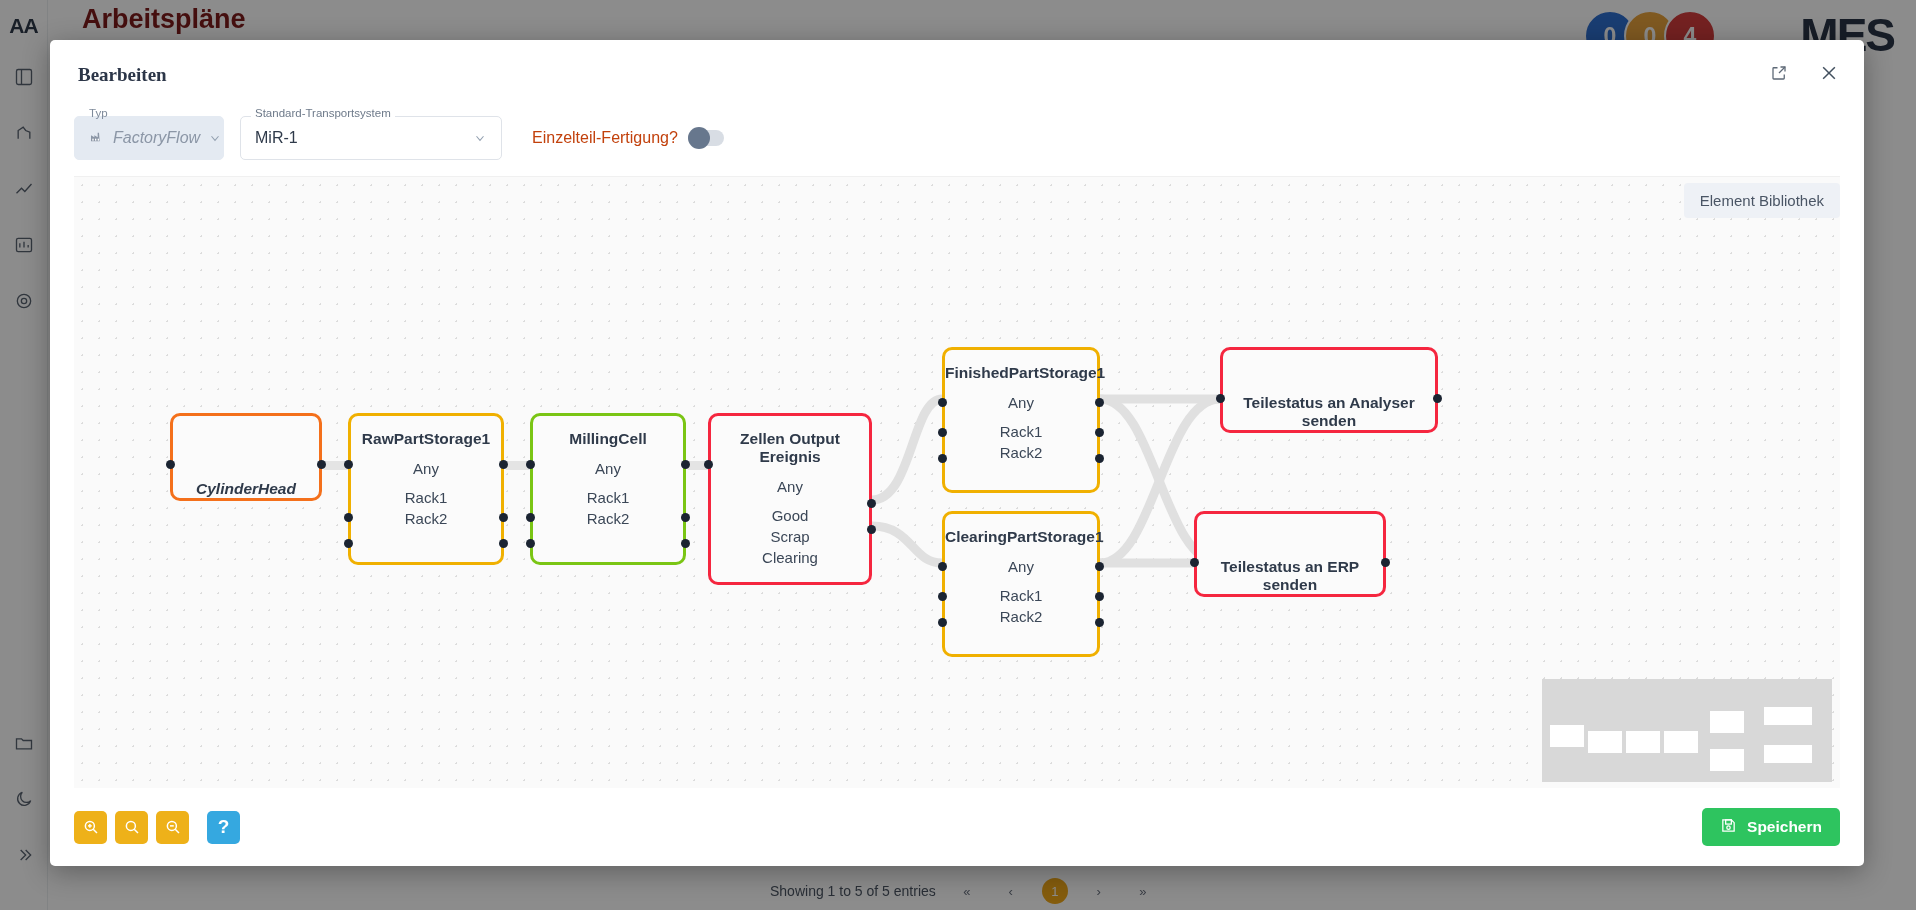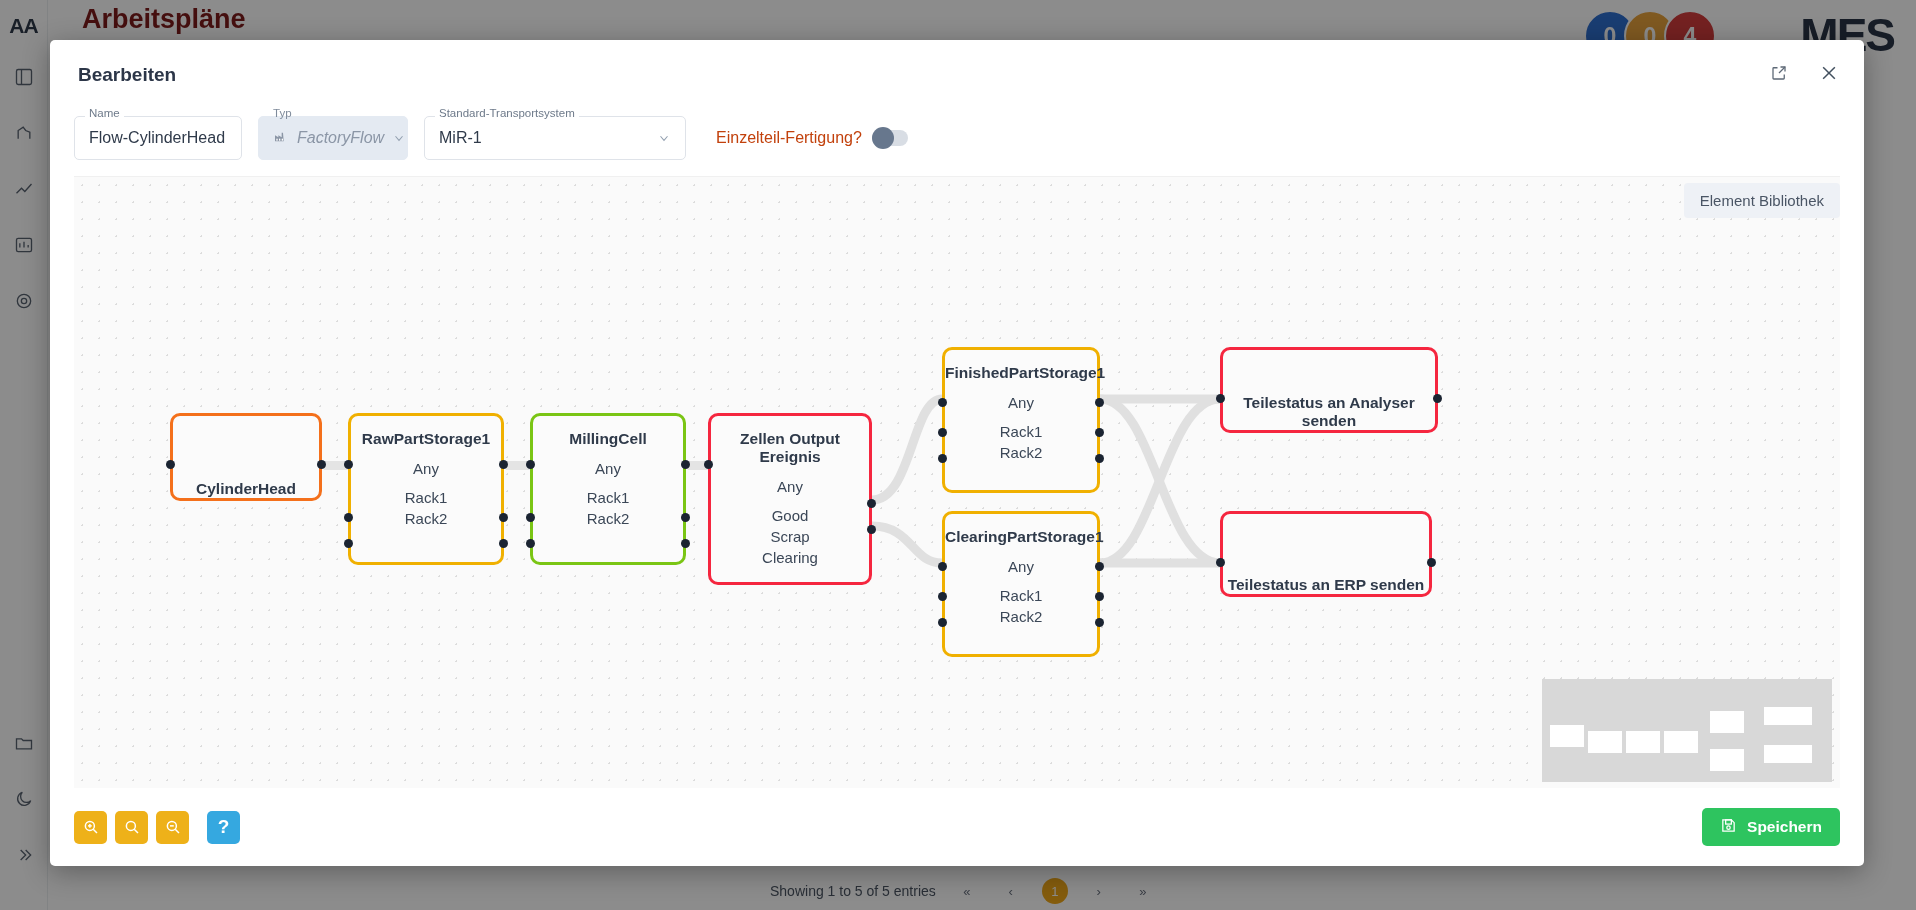--- a/index.html
+++ b/index.html
@@ -58,21 +58,21 @@
   .overlay { position: absolute; inset: 0; background: rgba(0,0,0,0.45); }
   .modal {
     position: absolute; left: 50px; top: 40px;
     width: 1814px; height: 826px;
     background: #ffffff; border-radius: 5px;
     box-shadow: 0 6px 28px rgba(0,0,0,0.32);
     display: flex; flex-direction: column;
   }
   .modal-head {
     height: 70px; display: flex; align-items: center;
-    padding: 0 28px; position: relative;
+    padding: 0 28px; position: relative; font-family: Liberation Serif, serif;
   }
   .modal-title { font-size: 19px; font-weight: 700; color: #2c3648; }
   .head-actions { position: absolute; right: 22px; top: 20px; display: flex; gap: 24px; align-items: center; }
   .head-btn { width: 26px; height: 26px; display: flex; align-items: center; justify-content: center; cursor: pointer; }
   .head-btn svg { stroke: #5d6876; fill: none; stroke-width: 1.7; width: 18px; height: 18px; }
   .head-btn.close svg { stroke: #42505f; stroke-width: 1.8; width: 20px; height: 20px; }
 
   
   .form-row { display: flex; align-items: center; padding: 6px 24px 0 24px; gap: 16px; }
 
@@ -275,24 +275,20 @@
           <svg viewBox="0 0 24 24">
               <line x1="5" y1="5" x2="19" y2="19"></line>
               <line x1="19" y1="5" x2="5" y2="19"></line>
             </svg>
         </div>
       </div>
     </div>
 
     <div class="form-row">
 
-      <div class="field name">
-        <div class="legend">Name</div>
-        <div class="boxed">Flow-CylinderHead</div>
-      </div>
 
       <div class="field typ">
         <div class="legend">Typ</div>
         <div class="boxed">
           <span class="fi-left">
             <span class="factory-ico">
               <svg viewBox="0 0 24 24">
                   <path d="M3 20V11l5 3V11l5 3V7h2l1 13z"></path>
                   <rect x="5" y="16" width="2" height="3" fill="#fff"></rect>
                   <rect x="9" y="16" width="2" height="3" fill="#fff"></rect>
@@ -338,21 +334,21 @@
           <path d="M1026 386 C 1090 386 1100 386 1146 386"></path>
         </g>
       </svg>
 
       <div class="canvas-inner">
 
         <div class="conn-stub" style="left:250px; top:284px; width:24px;"></div>
         <div class="conn-stub" style="left:432px; top:284px; width:24px;"></div>
         <div class="conn-stub" style="left:614px; top:284px; width:20px;"></div>
 
-        <div class="node center-only" style="left:96px; top:236px; width:152px; height:88px; border-color:#f4701b;">
+        <div class="node center-only" style="left:96px; top:236px; width:152px; height:88px; border-color:#f4701b;font-style:italic;">
           <div class="n-title">CylinderHead</div>
           <span class="port l" style="top:44px"></span>
           <span class="port r" style="top:44px"></span>
         </div>
 
         <div class="node" style="left:274px; top:236px; width:156px; height:152px; border-color:#f0b000;">
           <div class="n-title">RawPartStorage1</div>
           <div class="n-line">Any</div>
           <div class="n-line">Rack1</div>
           <div class="n-line tight">Rack2</div>
@@ -413,21 +409,21 @@
           <span class="port r" style="top:78px"></span>
           <span class="port r" style="top:104px"></span>
         </div>
 
         <div class="node center-only" style="left:1146px; top:170px; width:218px; height:86px; border-color:#f5263f;">
           <div class="n-title">Teilestatus an Analyser senden</div>
           <span class="port l" style="top:44px"></span>
           <span class="port r" style="top:44px"></span>
         </div>
 
-        <div class="node center-only" style="left:1146px; top:334px; width:212px; height:86px; border-color:#f5263f;">
+        <div class="node center-only" style="left:1120px; top:334px; width:192px; height:86px; border-color:#f5263f;">
           <div class="n-title">Teilestatus an ERP senden</div>
           <span class="port l" style="top:44px"></span>
           <span class="port r" style="top:44px"></span>
         </div>
       </div>
 
       <div class="minimap">
         <div class="mm-node" style="left:8px;  top:46px; width:34px; height:22px;"></div>
         <div class="mm-node" style="left:46px; top:52px; width:34px; height:22px;"></div>
         <div class="mm-node" style="left:84px; top:52px; width:34px; height:22px;"></div>

